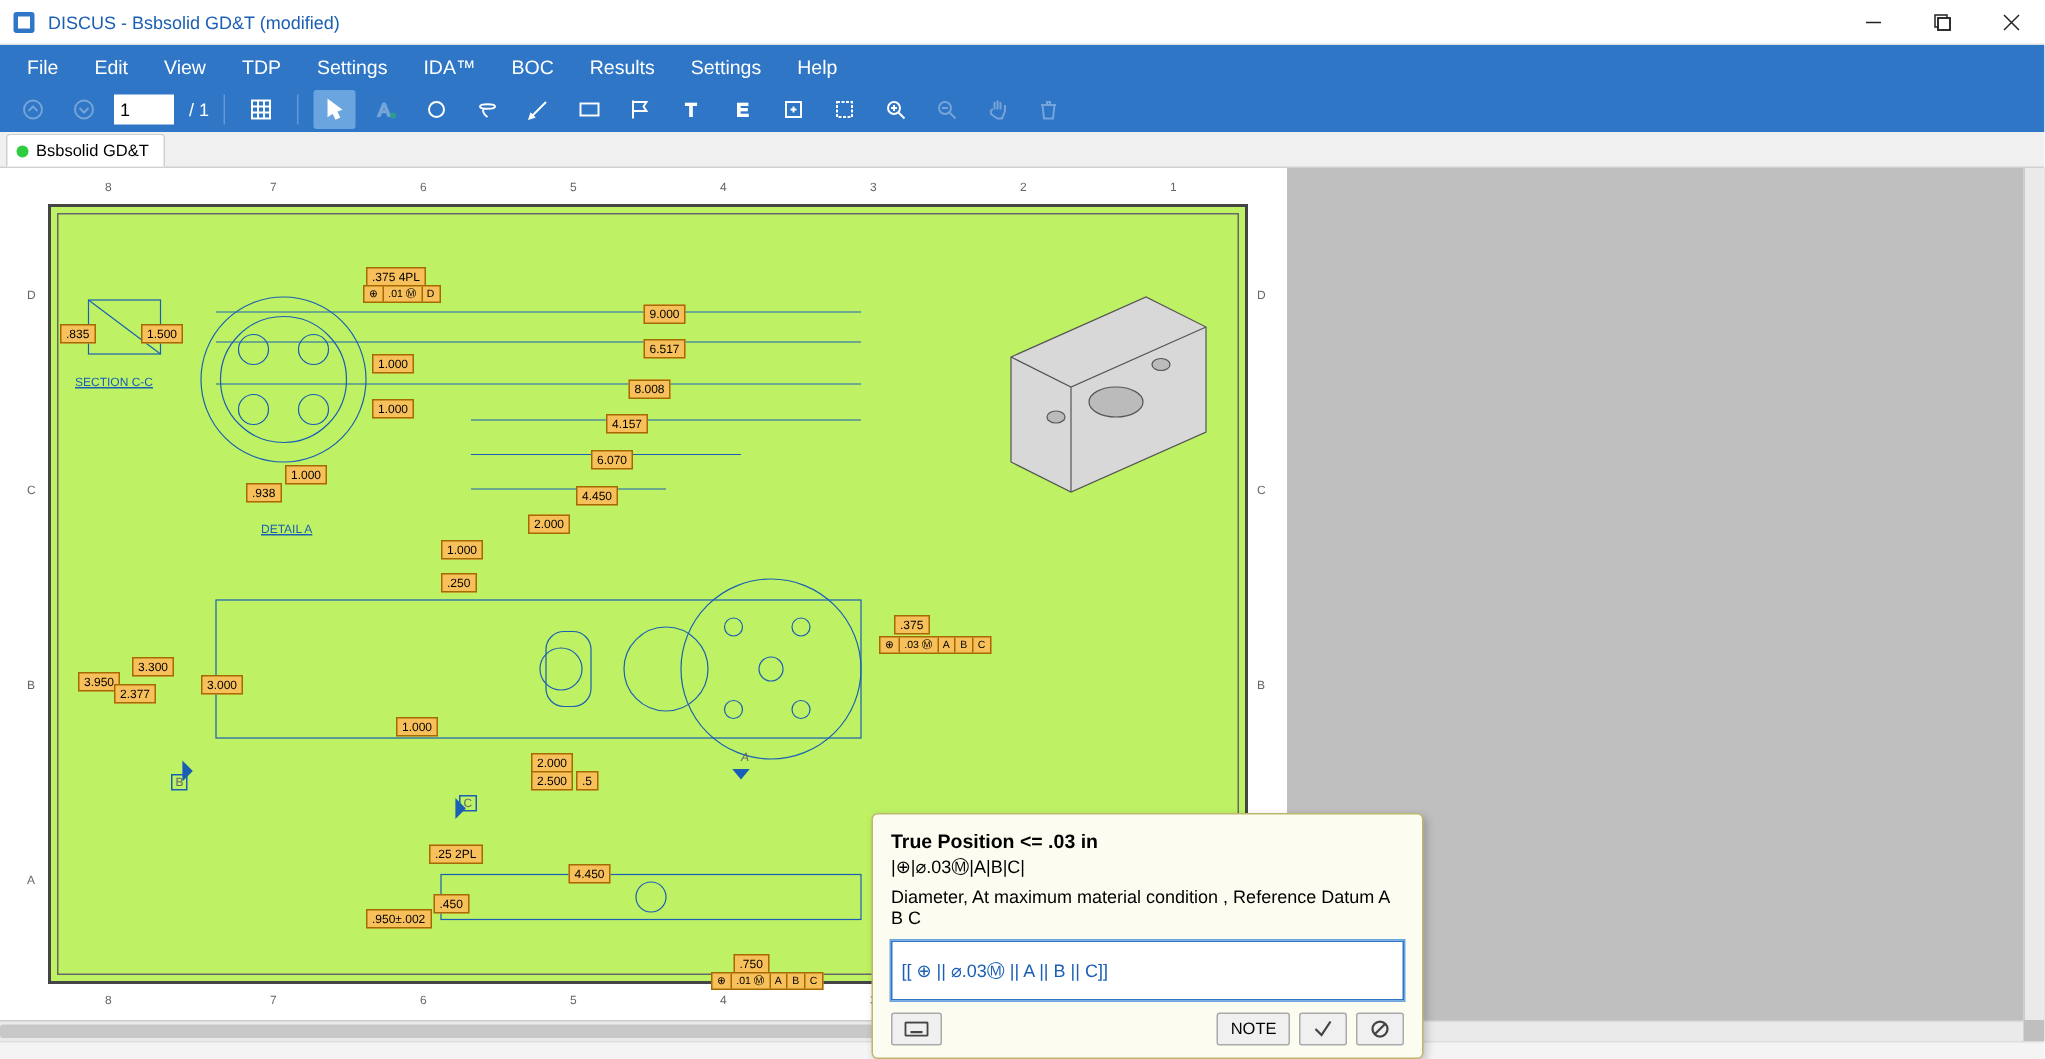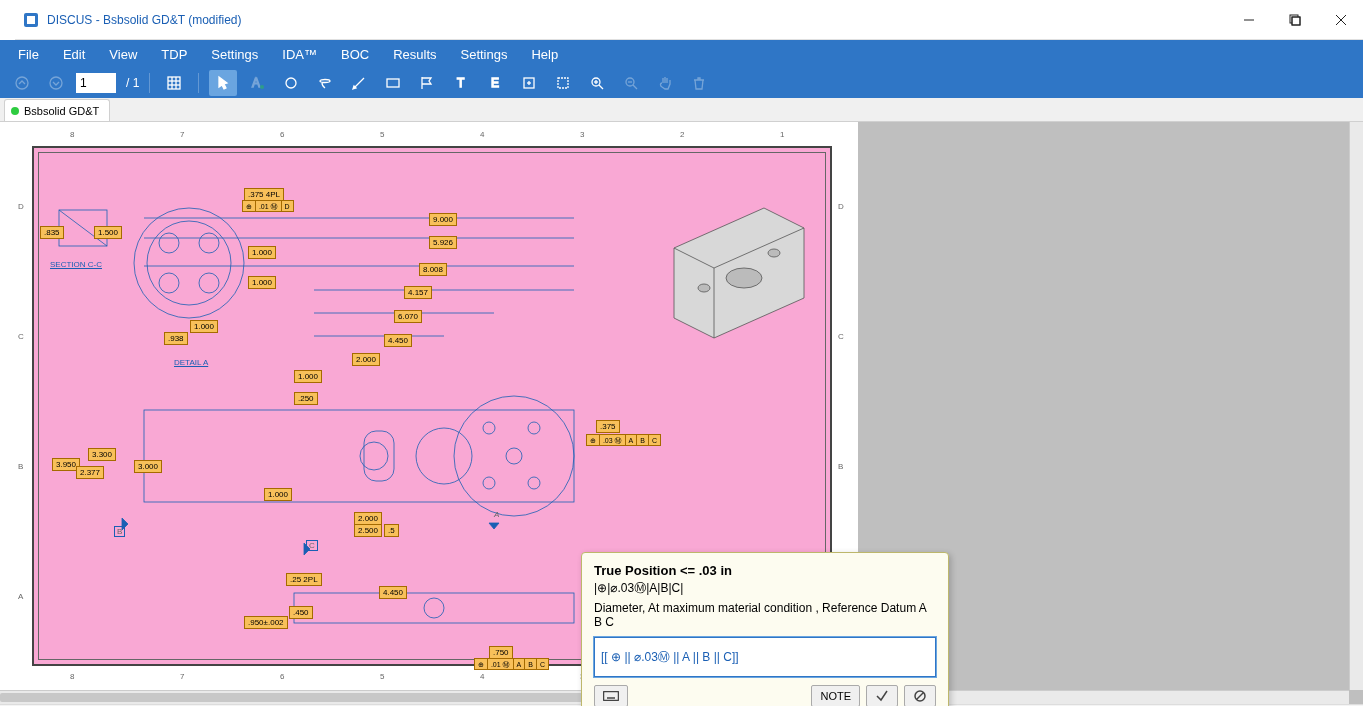--- a/index.html
+++ b/index.html
@@ -1,19 +1,19 @@
 <!DOCTYPE html>
 <html><head>
 <meta charset="utf-8">
 <style>
 * { margin: 0; padding: 0; box-sizing: border-box; font-family: "Segoe UI", Arial, sans-serif; }
 html, body { width: 1363px; height: 706px; overflow: hidden; background: #fff; }
 
 
-.titlebar { height: 40px; background: #fff; display: flex; align-items: center; padding: 0 8px; border-bottom: 1px solid #e0e0e0; margin-left: 15px; }
+.titlebar { height: 30px; background: #fff; display: flex; align-items: center; padding: 0 8px; border-bottom: 1px solid #e0e0e0; }
 .titlebar .app-icon { width: 16px; height: 16px; margin-right: 8px; }
 .titlebar .title { font-size: 12px; color: #1a5fb4; flex: 1; }
 .titlebar .win-controls { display: flex; gap: 18px; }
 .titlebar .win-btn { width: 28px; height: 22px; display: flex; align-items: center; justify-content: center; cursor: pointer; }
 .titlebar .win-btn svg { stroke: #222; stroke-width: 1; fill: none; }
 
 
 .menubar { height: 28px; background: #2f76c6; display: flex; align-items: center; padding: 0 8px; gap: 4px; }
 .menubar .menu-item { color: #fff; font-size: 13px; padding: 4px 10px; cursor: pointer; }
 
@@ -32,21 +32,21 @@
 .tabstrip { height: 24px; background: #f0f0f0; display: flex; align-items: flex-end; padding-left: 4px; border-bottom: 1px solid #d0d0d0; }
 .tab { height: 22px; background: #fff; border: 1px solid #d0d0d0; border-bottom: none; border-radius: 3px 3px 0 0; display: flex; align-items: center; padding: 0 10px 0 6px; font-size: 11px; gap: 5px; }
 .tab .dot { width: 8px; height: 8px; border-radius: 50%; background: #2ecc40; }
 
 
 .workspace { position: relative; height: 582px; background: #bfbfbf; display: flex; }
 .canvas-wrap { flex: 0 0 858px; height: 100%; background: #fff; position: relative; overflow: hidden; }
 .side-gray { flex: 1; background: #bfbfbf; }
 
 
-.sheet { position: absolute; left: 32px; top: 24px; width: 800px; height: 520px; border: 2px solid #444; background: #f9a8d4; }
+.sheet { position: absolute; left: 32px; top: 24px; width: 800px; height: 520px; border: 2px solid #444; background: #bef264; }
 .sheet-inner { position: absolute; left: 4px; top: 4px; right: 4px; bottom: 4px; border: 1px solid #666; }
 
 
 .edge-label { position: absolute; font-size: 8px; color: #666; }
 
 
 .sheet svg { position: absolute; left: 0; top: 0; }
 
 
 .call { position: absolute; background: #f8c05a; border: 1px solid #a56a00; font-size: 8px; padding: 0 3px; line-height: 11px; color: #000; white-space: nowrap; }
@@ -336,21 +336,21 @@
       <div class="call" style="left:6px;top:78px">.835</div>
       <div class="call" style="left:60px;top:78px">1.500</div>
       <div class="section-label" style="left:16px;top:112px">SECTION C-C</div>
       <div class="call" style="left:214px;top:98px">1.000</div>
       <div class="call" style="left:214px;top:128px">1.000</div>
       <div class="call" style="left:156px;top:172px">1.000</div>
       <div class="call" style="left:130px;top:184px">.938</div>
       <div class="section-label" style="left:140px;top:210px">DETAIL A</div>
 
       <div class="call" style="left:395px;top:65px">9.000</div>
-      <div class="call" style="left:395px;top:88px">5.926</div>
+      <div class="call" style="left:395px;top:88px">6.517</div>
       <div class="call" style="left:385px;top:115px">8.008</div>
       <div class="call" style="left:370px;top:138px">4.157</div>
       <div class="call" style="left:360px;top:162px">6.070</div>
       <div class="call" style="left:350px;top:186px">4.450</div>
       <div class="call" style="left:318px;top:205px">2.000</div>
       <div class="call" style="left:260px;top:222px">1.000</div>
       <div class="call" style="left:260px;top:244px">.250</div>
 
       <div class="call" style="left:18px;top:310px">3.950</div>
       <div class="call" style="left:54px;top:300px">3.300</div>

